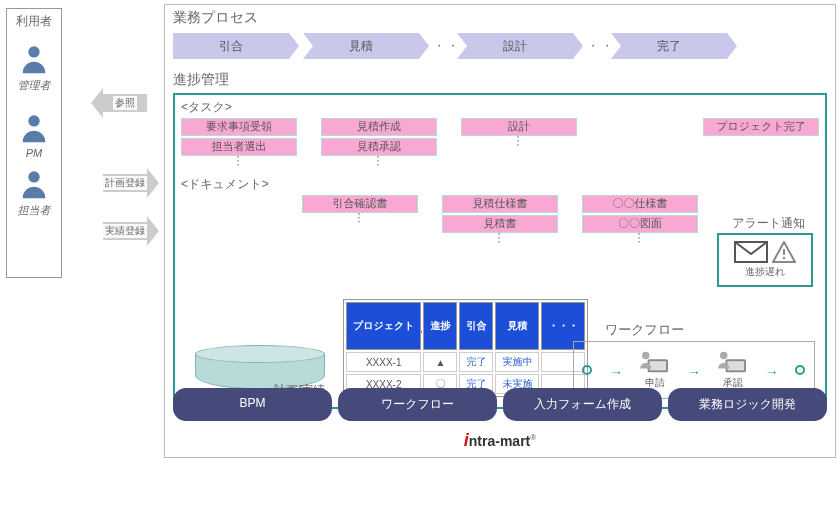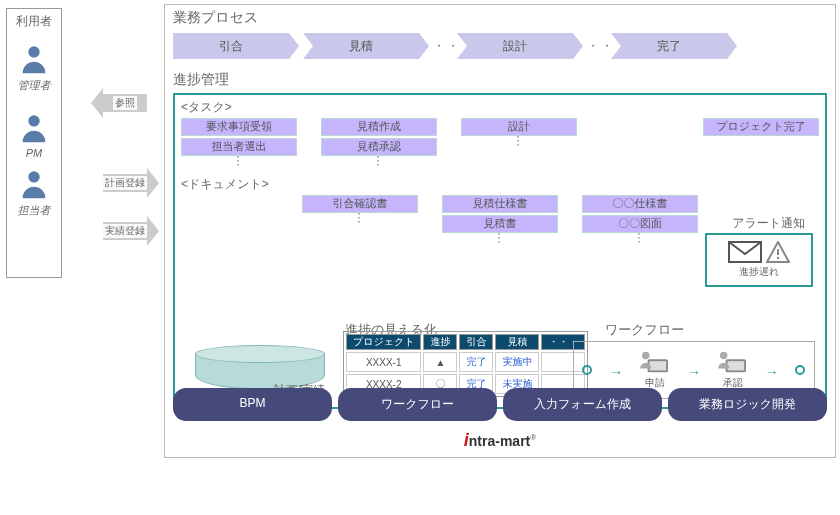--- a/index.html
+++ b/index.html
@@ -31,49 +31,49 @@
   .chev::after { content: ""; position: absolute; right: -10px; top: 0; border-left: 10px solid #c9c7ea; border-top: 13px solid transparent; border-bottom: 13px solid transparent; z-index: 2; }
   .chev::before { content: ""; position: absolute; left: 0; top: 0; border-left: 10px solid #fff; border-top: 13px solid transparent; border-bottom: 13px solid transparent; }
   .chev.first::before { display: none; }
   .dots3 { width: 38px; text-align: center; color: #888; letter-spacing: 2px; }
   
   
   .prog-box { margin: 0 8px 6px 8px; border: 2px solid #2b9a97; height: 316px; position: relative; padding: 4px 6px; }
   .sub-title { color: #666; font-size: 12px; }
   .task-grid { display: flex; gap: 24px; margin-top: 2px; }
   .col { display: flex; flex-direction: column; gap: 2px; align-items: center; }
-  .box-lbl { width: 116px; height: 18px; background: #c4b5fd; border: 1px solid #b9d9d7; text-align: center; font-size: 11px; color: #555; }
+  .box-lbl { width: 116px; height: 18px; background: #f9a8d4; border: 1px solid #b9d9d7; text-align: center; font-size: 11px; color: #555; }
   .vdots { color: #888; letter-spacing: 2px; height: 12px; text-align: center; line-height: 6px; }
   
   .doc-row { display: flex; gap: 24px; margin-top: 2px; justify-content: center; }
   
   
   .db { position: absolute; left: 20px; bottom: 10px; width: 130px; height: 52px; }
   .db-body { position: absolute; left: 0; top: 8px; width: 130px; height: 36px; background: #b8dad8; border: 1px solid #7fb8b5; border-radius: 0 0 60px 60px / 0 0 14px 14px; }
   .db-top { position: absolute; left: 0; top: 0; width: 130px; height: 18px; background: #cde6e4; border: 1px solid #7fb8b5; border-radius: 50%; }
   .db-label { position: absolute; width: 100%; text-align: right; top: 37px; font-size: 12px; color: #555; }
   
   
   .vis-title { position: absolute; left: 170px; bottom: 68px; font-size: 13px; color: #666; }
   .vis-table { position: absolute; left: 168px; bottom: 10px; border: 1px solid #999; font-size: 10px; }
-  .vis-table th { background: #0c4a6e; color: #fff; padding: 0 6px; font-weight: normal; border: 1px solid #999; }
+  .vis-table th { background: #1d4ed8; color: #fff; padding: 16px 6px; font-weight: bold; border: 1px solid #999; }
   .vis-table td { padding: 2px 6px; border: 1px solid #ccc; text-align: center; }
   .vis-table td.blue { color: #2a5fd0; }
   
   
   .wf-title { position: absolute; left: 430px; bottom: 68px; font-size: 13px; color: #666; }
   .wf-box { position: absolute; left: 398px; bottom: 8px; width: 242px; height: 58px; border: 1px solid #aaa; display: flex; align-items: center; justify-content: space-around; }
   .wf-node { display: flex; flex-direction: column; align-items: center; font-size: 10px; color: #666; }
   .wf-dot { width: 10px; height: 10px; border: 2px solid #2b9a97; border-radius: 50%; }
   .wf-arrow { color: #2b9a97; font-size: 14px; }
   .wf-pc { width: 30px; height: 26px; }
   
   
   .alert-title { position: absolute; right: 20px; top: 120px; font-size: 12px; color: #666; }
-  .alert-box { position: absolute; right: 12px; top: 138px; width: 108px; height: 54px; border: 2px solid #2b9a97; display: flex; flex-direction: column; align-items: center; justify-content: center; }
+  .alert-box { position: absolute; right: 12px; top: 138px; width: 96px; height: 54px; border: 2px solid #2b9a97; display: flex; flex-direction: column; align-items: center; justify-content: center; }
   .alert-icons { display: flex; gap: 4px; }
   .alert-label { font-size: 10px; color: #666; margin-top: 2px; }
   
   
   .bottom-bars { position: absolute; left: 8px; bottom: 36px; right: 8px; display: flex; gap: 6px; }
   .bar { flex: 1; background: #464a7a; color: #fff; text-align: center; padding: 8px 0; font-size: 12px; border-radius: 13px; }
   
   
   .logo { position: absolute; left: 0; right: 0; bottom: 6px; text-align: center; font-size: 14px; }
   .logo .i { color: #d01818; font-style: italic; font-weight: bold; font-size: 18px; }

